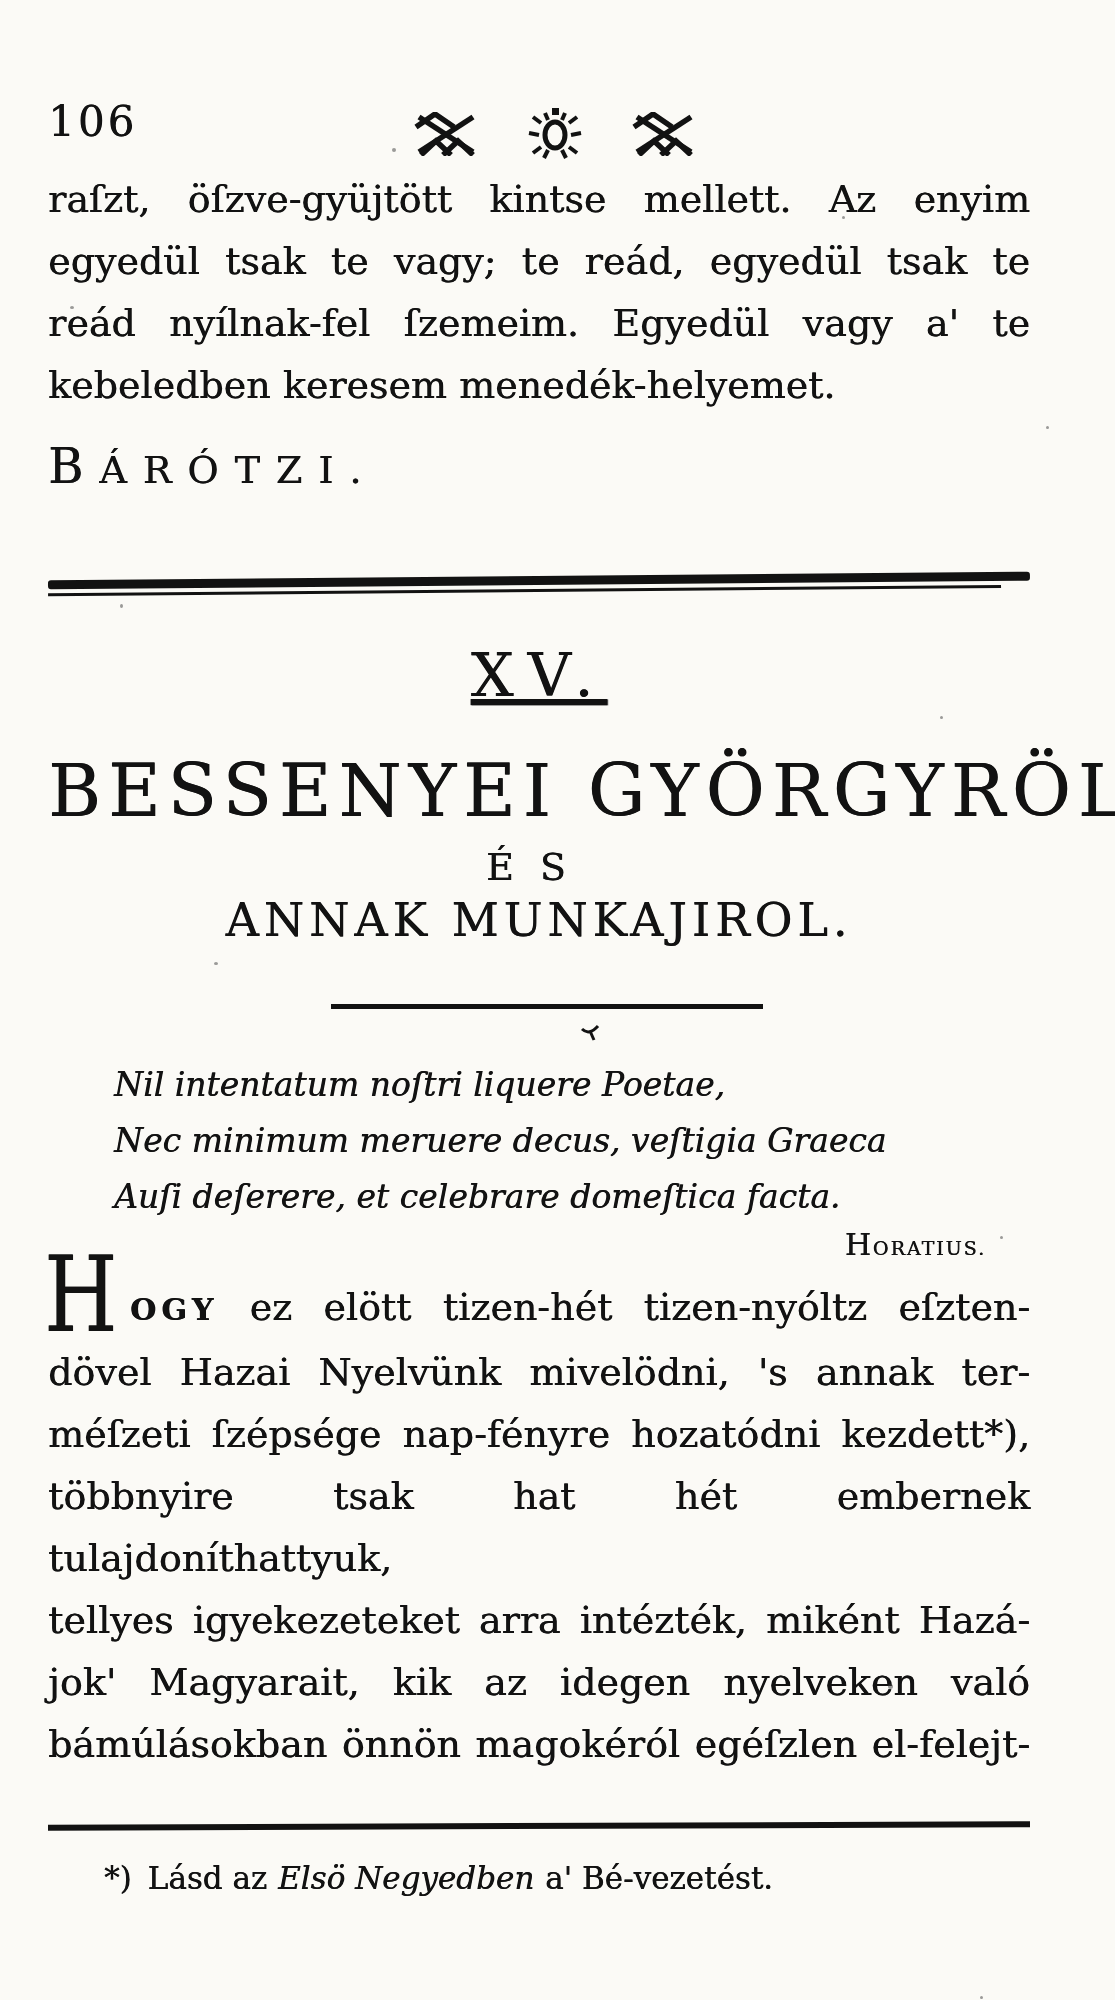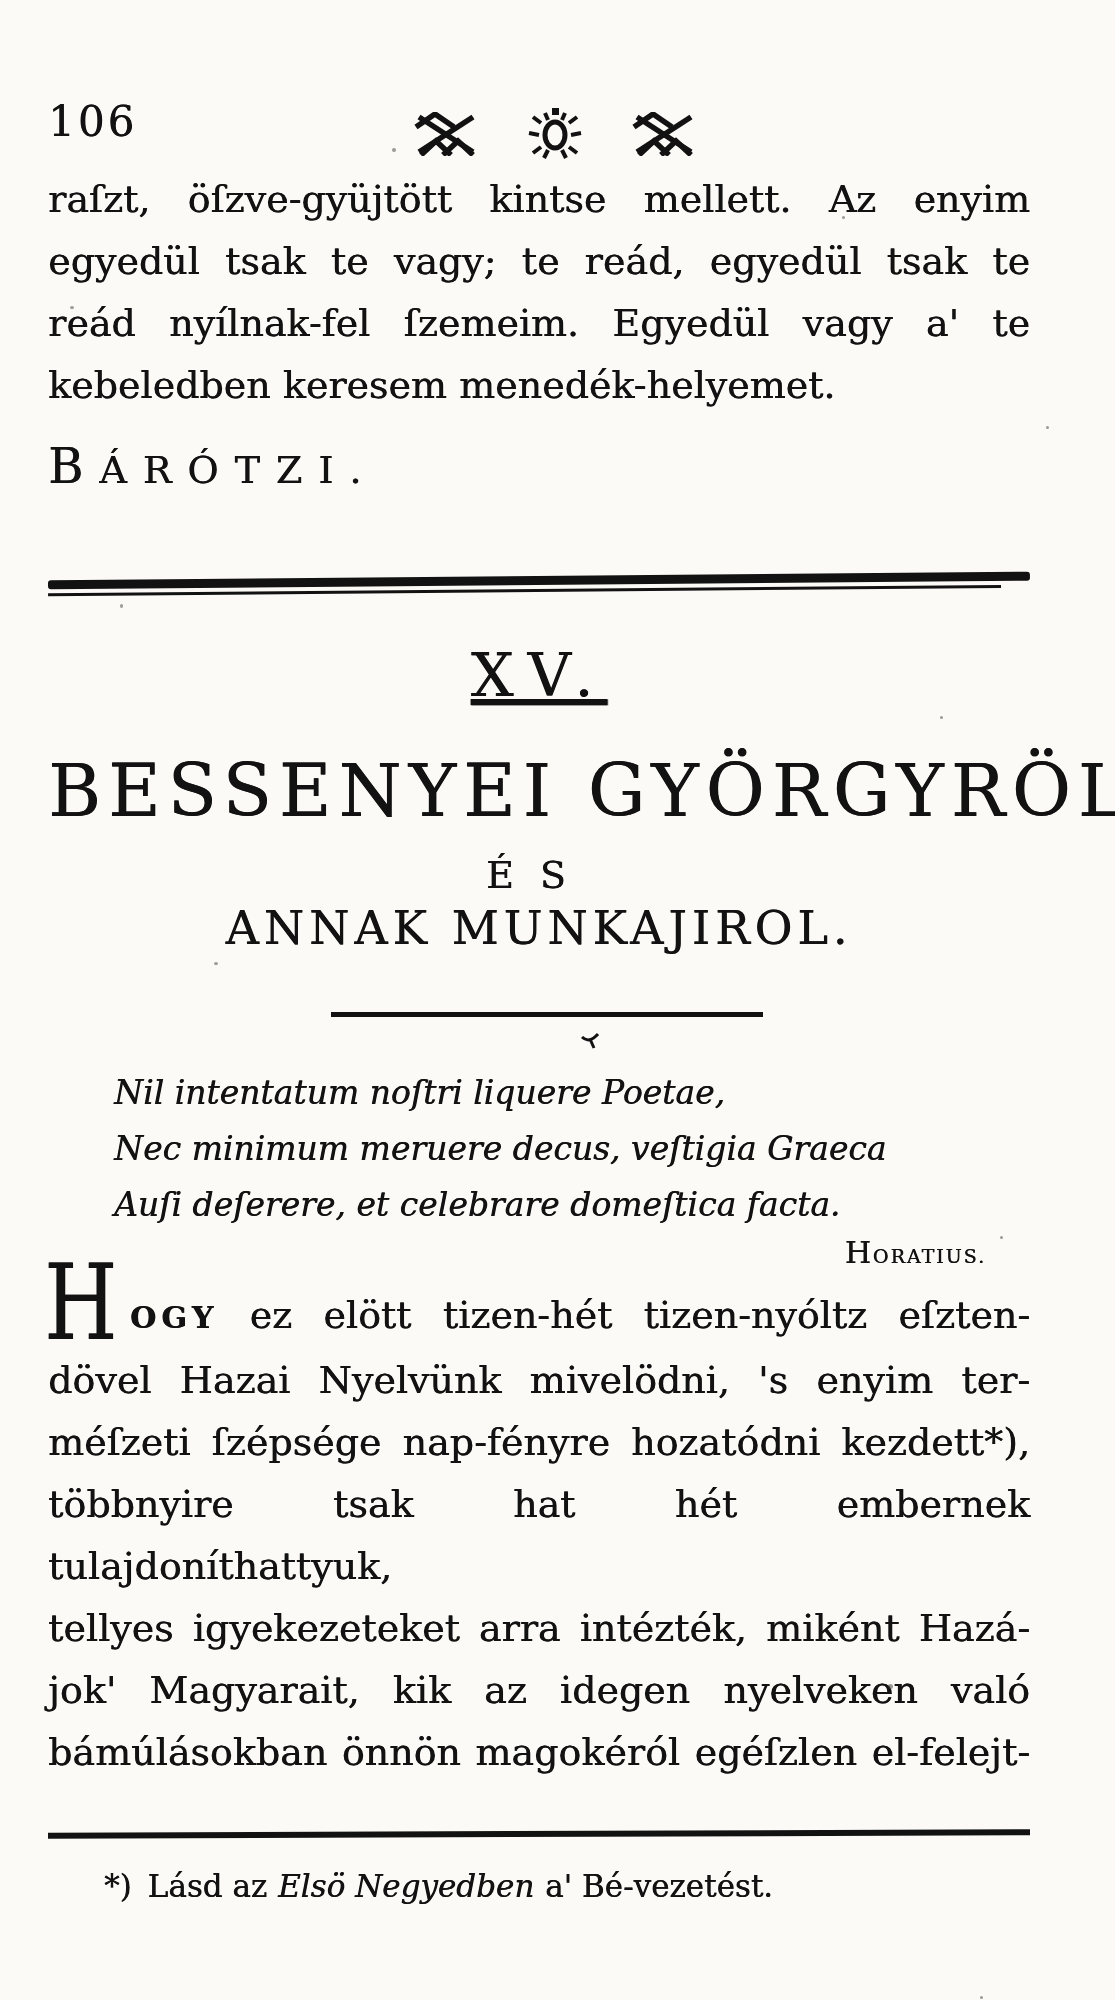--- a/index.html
+++ b/index.html
@@ -32,21 +32,21 @@
   .signature{margin-top:24px;padding-right:58px;line-height:52px;white-space:nowrap;}
   .sig-initial{font-size:48px;letter-spacing:16px;}
   .sig-rest{font-size:38px;letter-spacing:16px;}
   
   .divider{margin-top:72px;transform:rotate(-0.5deg);}
   .divider .thick{height:9px;background:#121212;border-radius:3px;}
   .divider .thin{height:3px;background:#121212;margin-top:4px;width:97%;}
   
   .chapter-number{margin-top:50px;text-align:center;font-size:60px;line-height:66px;letter-spacing:14px;text-decoration:underline;}
   .chapter-title{margin-top:50px;text-align:left;font-size:72px;line-height:66px;letter-spacing:7px;white-space:nowrap;}
-  .conjunction{margin-top:28px;text-align:center;font-size:38px;line-height:46px;letter-spacing:26px;}
+  .conjunction{margin-top:20px;text-align:center;font-size:38px;line-height:46px;letter-spacing:26px;}
   .chapter-subtitle{margin-top:2px;text-align:center;font-size:46px;line-height:56px;letter-spacing:5px;white-space:nowrap;}
   .title-rule{margin:56px auto 0;width:432px;height:5px;background:#121212;transform:translateX(8px);}
   .epigraph-mark{margin-top:14px;height:24px;text-align:center;transform:translateX(52px);}
   
   .epigraph{margin-top:10px;margin-left:66px;font-style:italic;font-size:33px;line-height:56px;}
   .attribution{margin-top:0;text-align:right;padding-right:44px;line-height:40px;white-space:nowrap;}
   .attr-initial{font-size:30px;letter-spacing:2px;}
   .attr-rest{font-size:19px;letter-spacing:2px;}
   
   .body-para{margin-top:6px;font-size:38px;line-height:62px;}
@@ -152,21 +152,21 @@
     <div>Auſi deſerere, et celebrare domeſtica facta.</div>
   </div>
   <div class="attribution"><span class="attr-initial">H</span><span class="attr-rest">ORATIUS.</span></div>
 
   <div class="body-para">
     <div class="body-line first jline">
       <span class="drop-cap">H</span>
       <span class="opening-word">OGY</span>
       <span>ez elött tizen-hét tizen-nyóltz eſzten-</span>
     </div>
-    <div class="body-line jline">dövel Hazai Nyelvünk mivelödni, 's enyim ter-</div>
+    <div class="body-line jline">dövel Hazai Nyelvünk mivelödni, 's annak ter-</div>
     <div class="body-line jline">méſzeti ſzépsége nap-fényre hozatódni kezdett*),</div>
     <div class="body-line jline">többnyire tsak hat hét embernek tulajdoníthattyuk,</div>
     <div class="body-line jline">tellyes igyekezeteket arra intézték, miként Hazá-</div>
     <div class="body-line jline">jok' Magyarait, kik az idegen nyelveken való</div>
     <div class="body-line jline">bámúlásokban önnön magokéról egéſzlen el-felejt-</div>
   </div>
 
   <div class="footnote-rule"></div>
   <div class="footnote">
     <span class="fn-marker">*)</span><span class="fn-piece">Lásd az</span><span class="fn-piece fn-italic">Elsö Negyedben</span><span>a' Bé-vezetést.</span>

